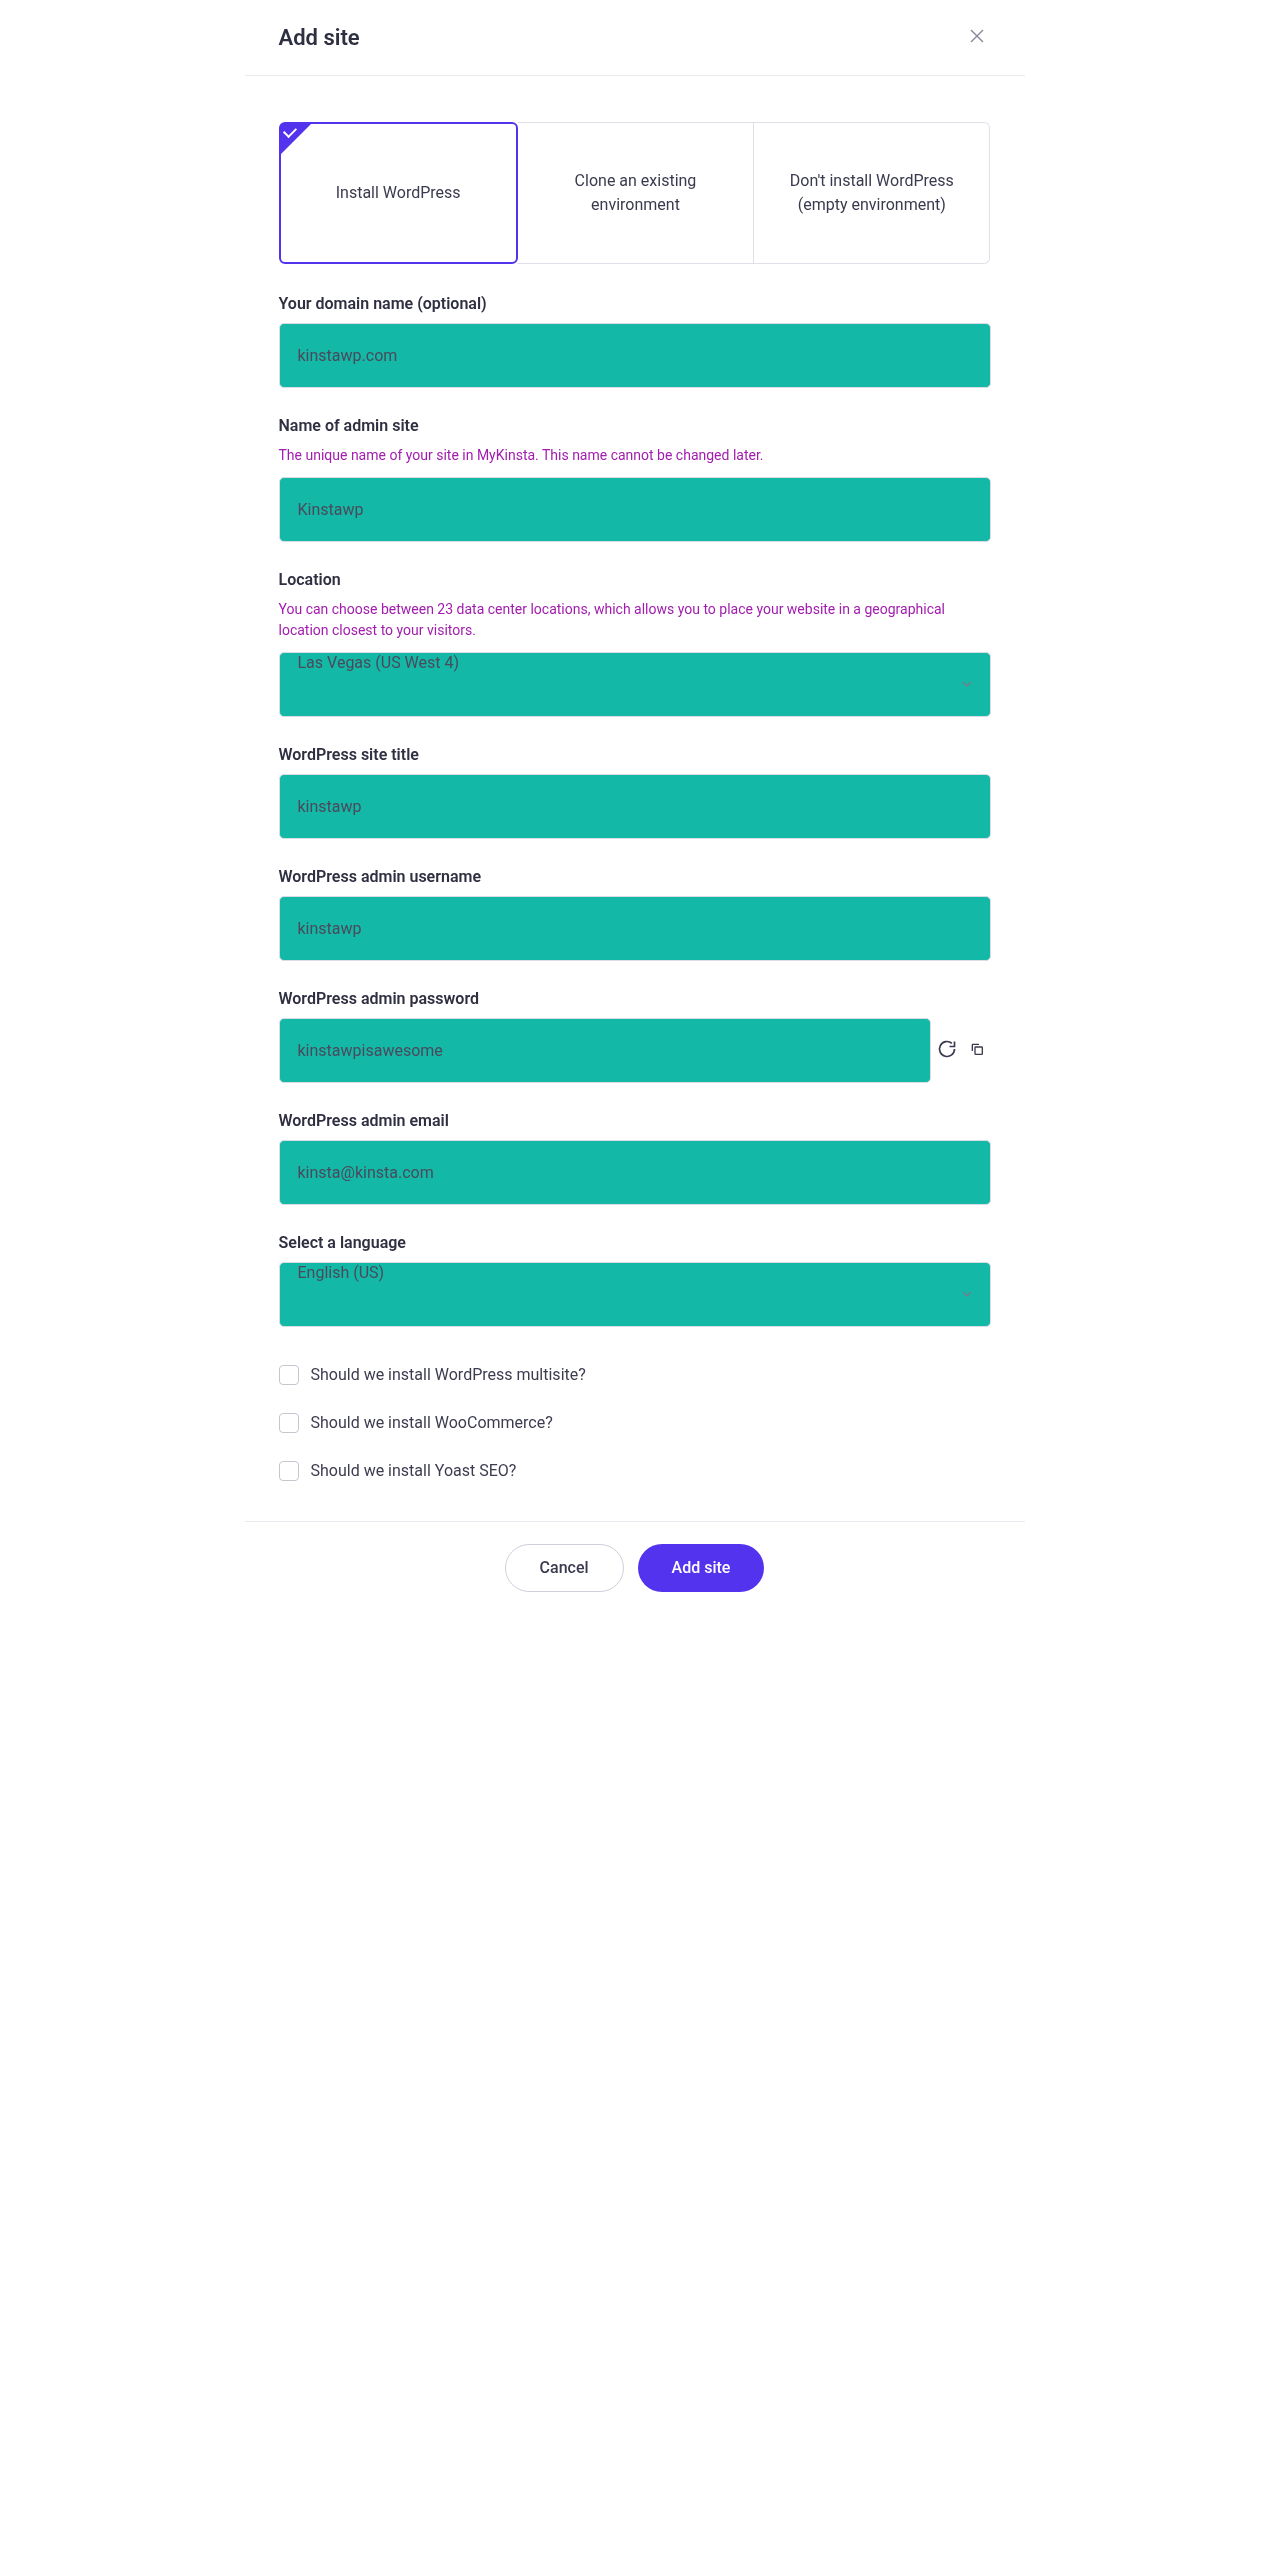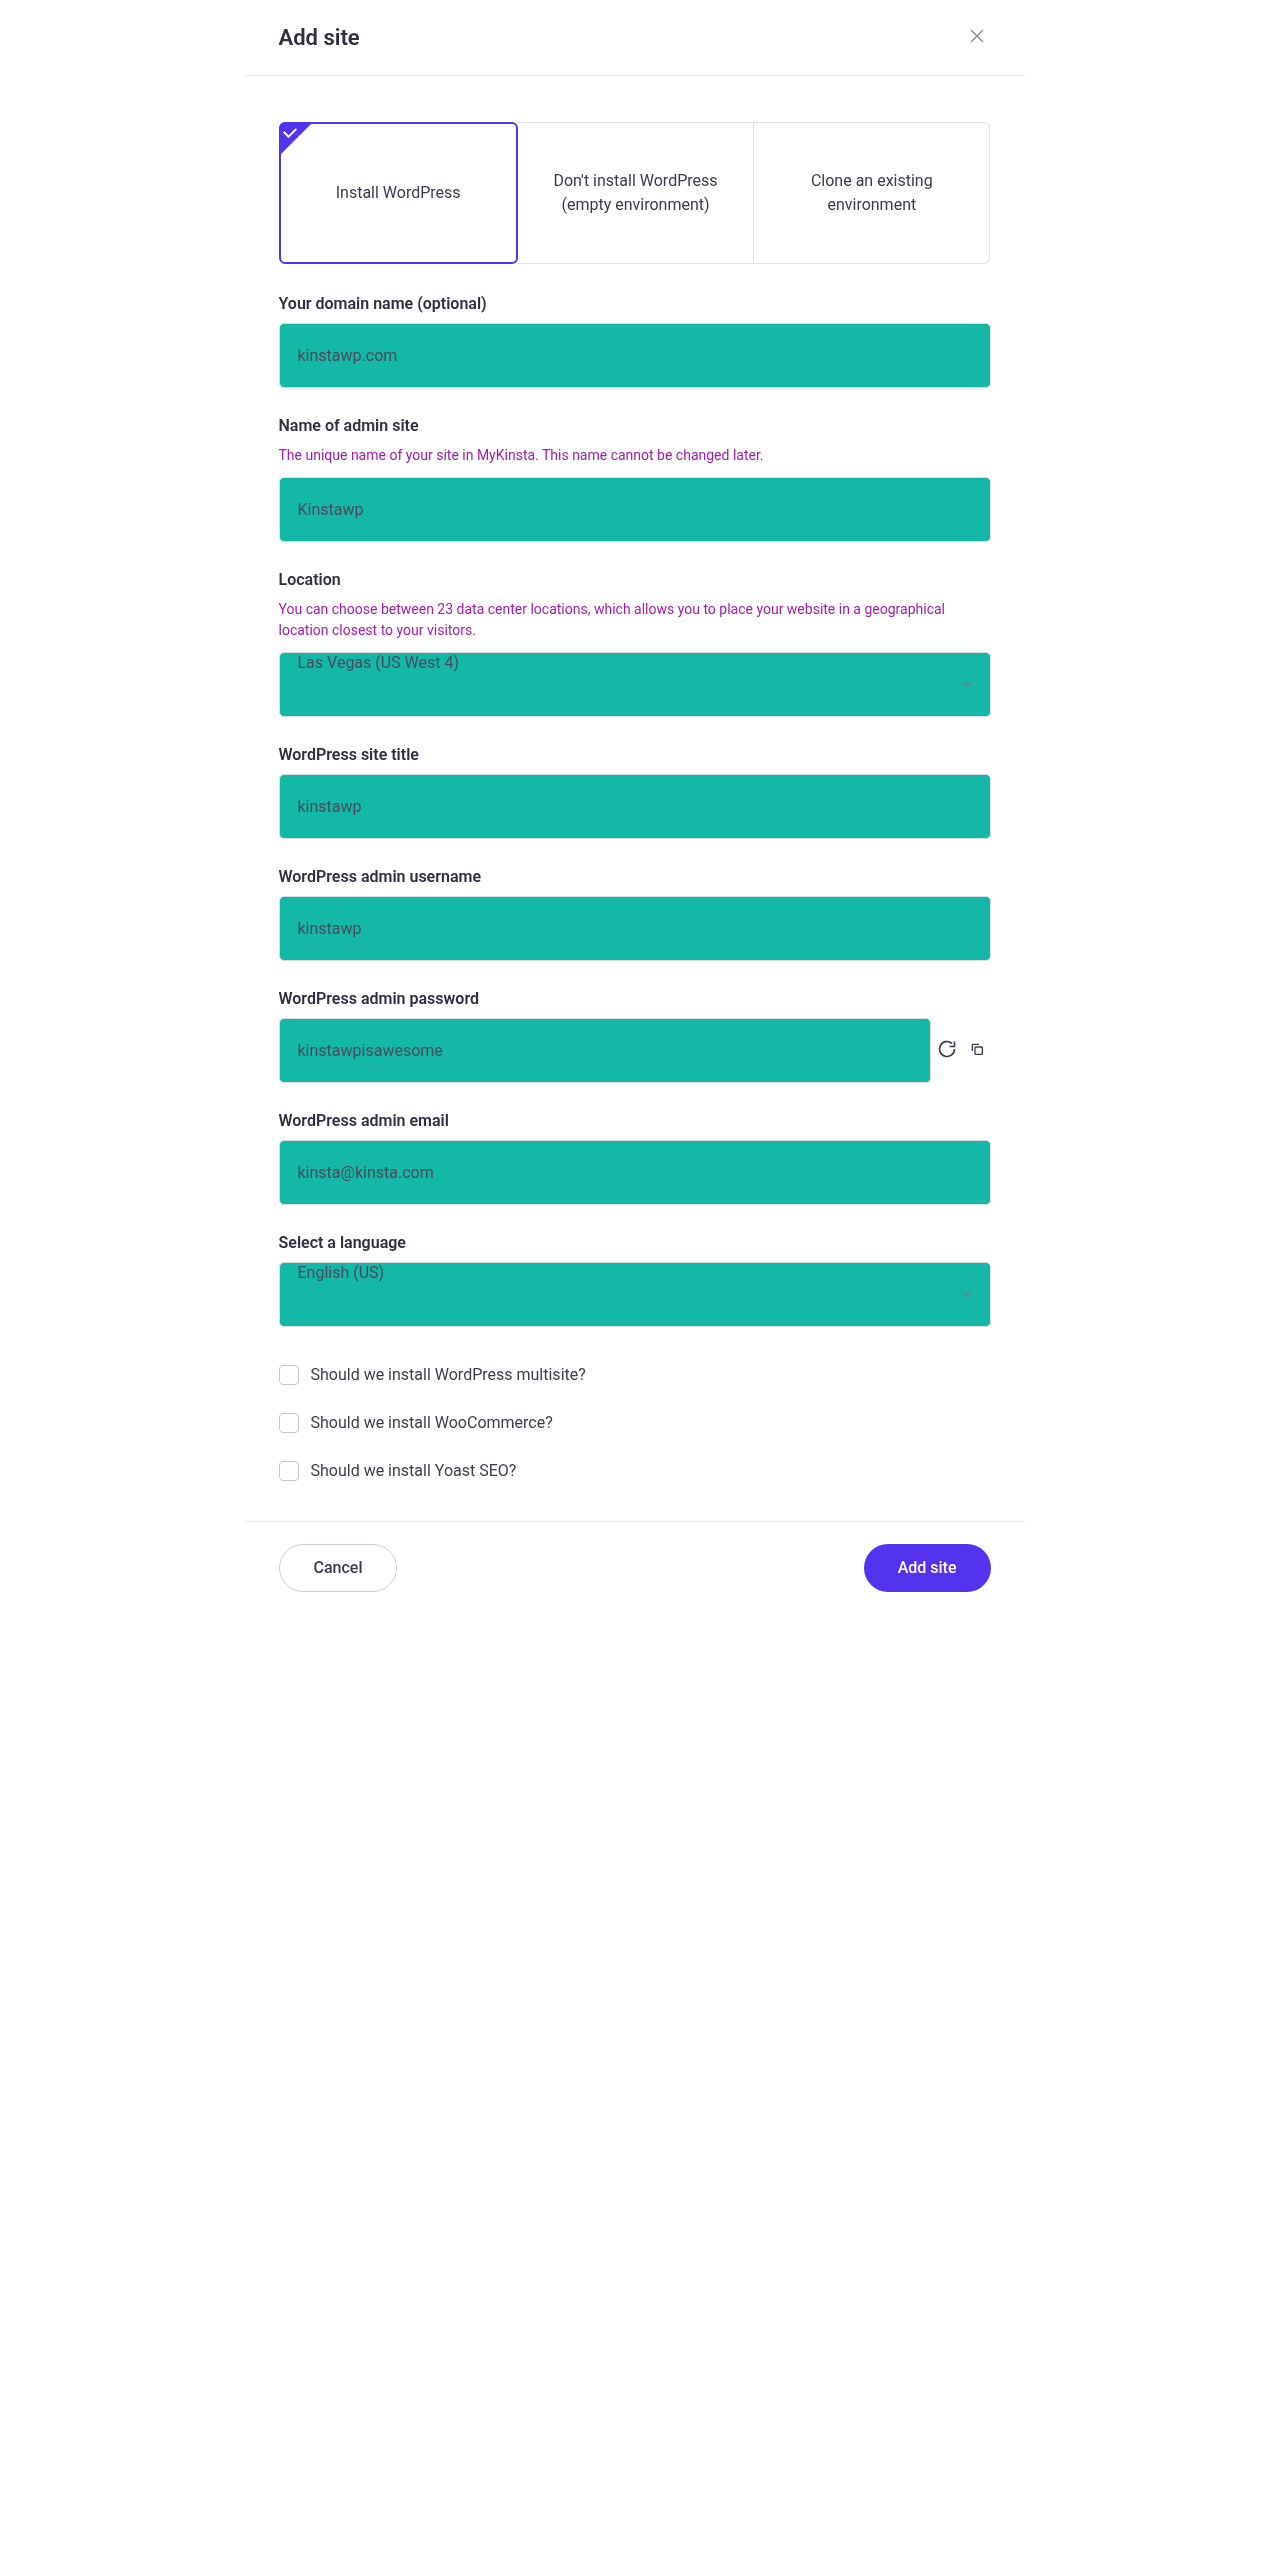--- a/index.html
+++ b/index.html
@@ -162,21 +162,21 @@
   }
   .checkbox-label {
     font-size: 16px;
     color: #3c3c50;
     cursor: pointer;
   }
   .modal-footer {
     border-top: 1px solid #e9e9ef;
     padding: 22px 34px;
     display: flex;
-    justify-content: space-between;
+    justify-content: center;
     gap: 14px;
   }
   .btn {
     height: 48px;
     padding: 0 34px;
     border-radius: 26px;
     font-size: 16px;
     font-weight: 500;
     cursor: pointer;
     border: none;
@@ -209,24 +209,24 @@
     </button>
   </div>
 
   <div class="modal-body">
 
     <div class="option-cards">
       <div class="option-card selected">
         <span>Install WordPress</span>
       </div>
       <div class="option-card">
+        <span>Clone an existing environment</span>
+      </div>
+      <div class="option-card">
         <span>Don't install WordPress (empty environment)</span>
-      </div>
-      <div class="option-card">
-        <span>Clone an existing environment</span>
       </div>
     </div>
 
     <div class="form-group">
       <label class="form-label">Your domain name (optional)</label>
       <input class="text-input" type="text" value="kinstawp.com" style="">
     </div>
 
     <div class="form-group">
       <label class="form-label">Name of admin site</label>

